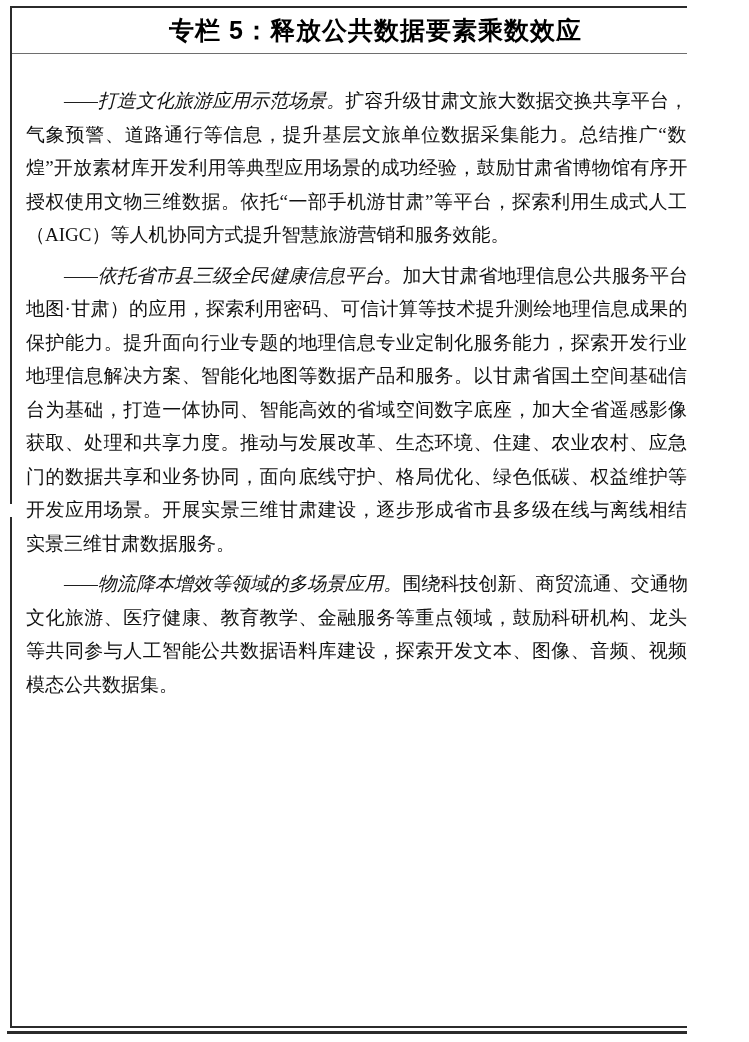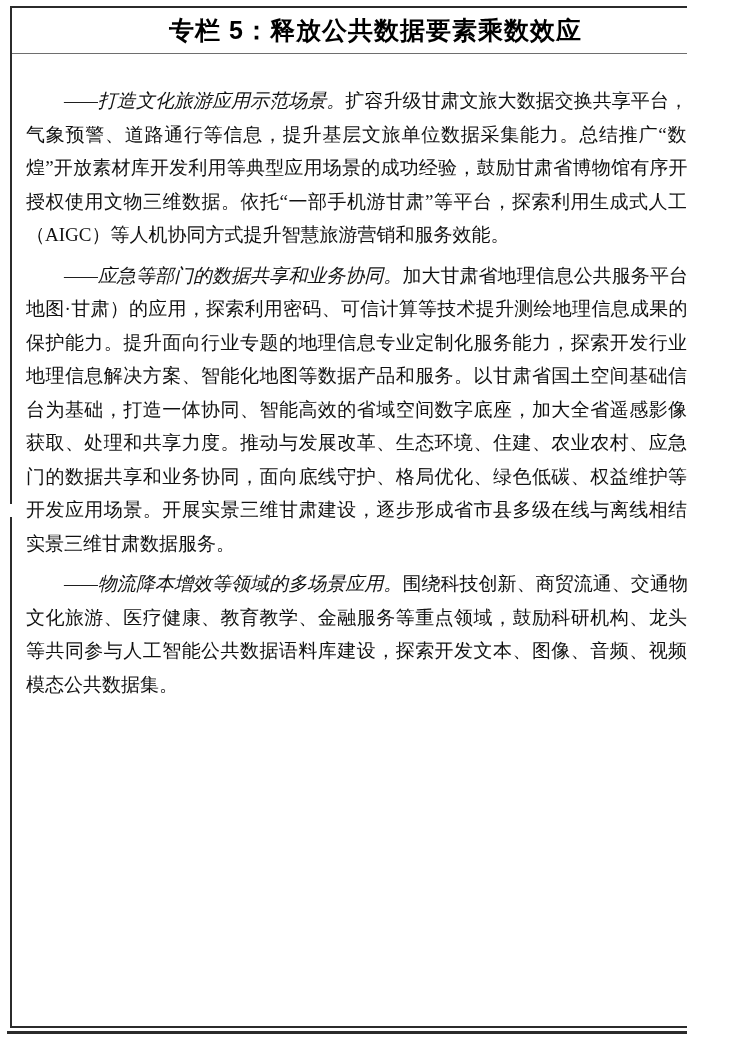--- a/index.html
+++ b/index.html
@@ -61,20 +61,20 @@
   }
 </style>
 </head>
 <body>
 
 <div class="page">
   <div class="panel">
     <div class="panel-title">专栏 5：释放公共数据要素乘数效应</div>
     <div class="panel-body">
       <p><span class="lead">——打造文化旅游应用示范场景。</span><span>扩容升级甘肃文旅大数据交换共享平台，整合气象预警、道路通行等信息，提升基层文旅单位数据采集能力。总结推广“数字敦煌”开放素材库开发利用等典型应用场景的成功经验，鼓励甘肃省博物馆有序开放或授权使用文物三维数据。依托“一部手机游甘肃”等平台，探索利用生成式人工智能（AIGC）等人机协同方式提升智慧旅游营销和服务效能。</span></p>
-      <p><span class="lead">——应急等部门的数据共享和业务协同。</span><span>加大甘肃省地理信息公共服务平台（天地图·甘肃）的应用，探索利用密码、可信计算等技术提升测绘地理信息成果的安全保护能力。提升面向行业专题的地理信息专业定制化服务能力，探索开发行业专属地理信息解决方案、智能化地图等数据产品和服务。以甘肃省国土空间基础信息平台为基础，打造一体协同、智能高效的省域空间数字底座，加大全省遥感影像统一获取、处理和共享力度。推动与发展改革、生态环境、住建、农业农村、应急等部门的数据共享和业务协同，面向底线守护、格局优化、绿色低碳、权益维护等需求开发应用场景。开展实景三维甘肃建设，逐步形成省市县多级在线与离线相结合的实景三维甘肃数据服务。</span></p>
+      <p><span class="lead">——依托省市县三级全民健康信息平台。</span><span>加大甘肃省地理信息公共服务平台（天地图·甘肃）的应用，探索利用密码、可信计算等技术提升测绘地理信息成果的安全保护能力。提升面向行业专题的地理信息专业定制化服务能力，探索开发行业专属地理信息解决方案、智能化地图等数据产品和服务。以甘肃省国土空间基础信息平台为基础，打造一体协同、智能高效的省域空间数字底座，加大全省遥感影像统一获取、处理和共享力度。推动与发展改革、生态环境、住建、农业农村、应急等部门的数据共享和业务协同，面向底线守护、格局优化、绿色低碳、权益维护等需求开发应用场景。开展实景三维甘肃建设，逐步形成省市县多级在线与离线相结合的实景三维甘肃数据服务。</span></p>
       <p><span class="lead">——物流降本增效等领域的多场景应用。</span><span>围绕科技创新、商贸流通、交通物流、文化旅游、医疗健康、教育教学、金融服务等重点领域，鼓励科研机构、龙头企业等共同参与人工智能公共数据语料库建设，探索开发文本、图像、音频、视频等多模态公共数据集。</span></p>
     </div>
     <div class="seam seam-left"></div>
     <div class="seam seam-right"></div>
   </div>
   <div class="bottom-rule"></div>
 </div>
 
 </body></html>

